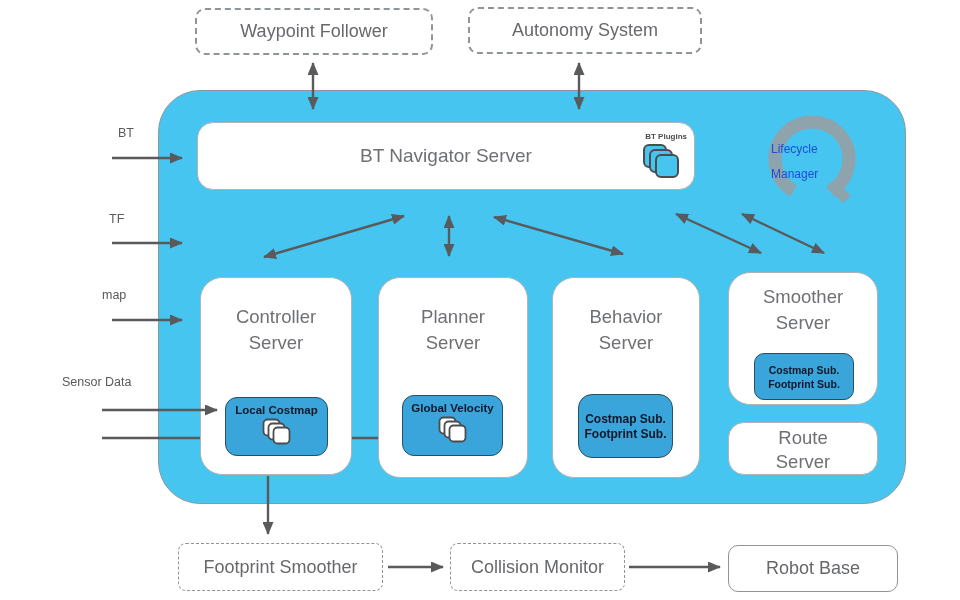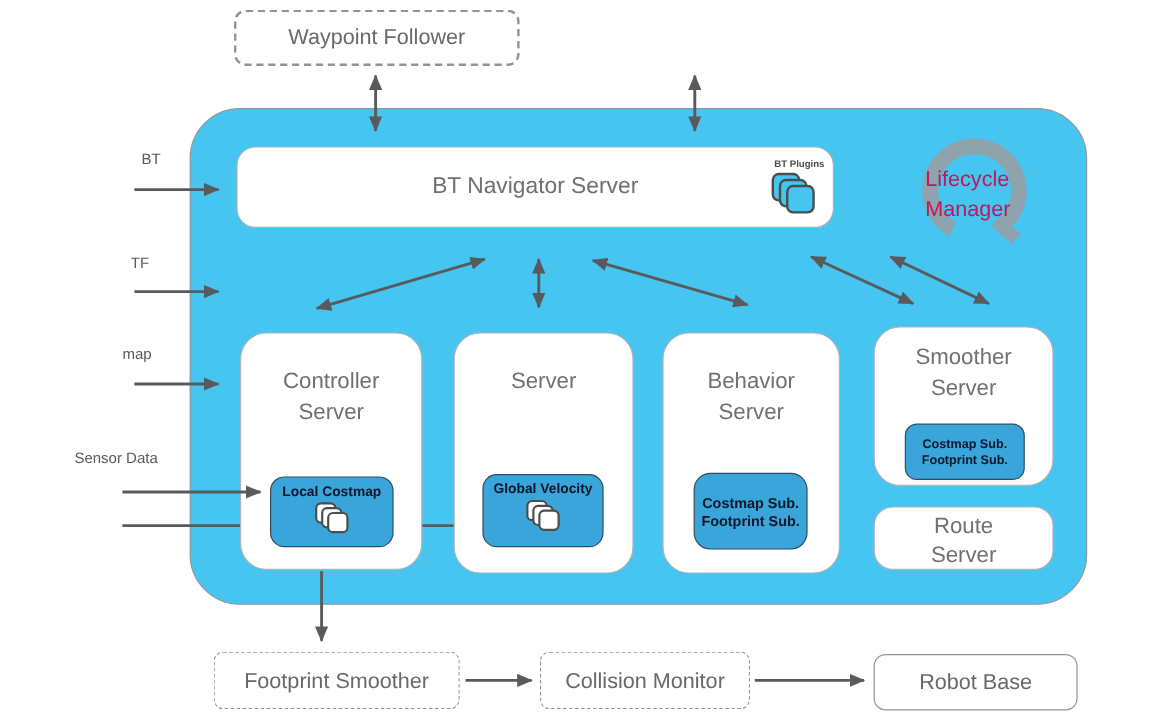--- a/index.html
+++ b/index.html
@@ -41,22 +41,22 @@
     border-radius:12px;box-sizing:border-box;color:#0f172a;text-align:center;
   }
   .sub-blue .sub-label{font-weight:bold;font-size:11.5px;padding-top:6px;}
   .sub-blue .sub-line{font-weight:bold;font-size:12px;line-height:15px;}
   .sub-blue.small .sub-line{font-size:10.5px;line-height:14px;}
   
   .plugins{position:absolute;right:7px;top:9px;width:50px;text-align:right;}
   .plugins-label{font-size:8px;font-weight:bold;color:#4a4c4e;margin-bottom:2px;}
   
   .lifecycle-text{
-    position:absolute;left:771px;top:137px;font-size:18px;line-height:25px;
-    color:#be185d;z-index:3;
+    position:absolute;left:771px;top:137px;font-size:12px;line-height:25px;
+    color:#1d4ed8;z-index:3;
   }
   
   .input-label{position:absolute;font-size:12.5px;color:#58595c;z-index:4;}
   
   .svg-low{position:absolute;left:0;top:0;z-index:2;pointer-events:none;}
   .svg-high{position:absolute;left:0;top:0;z-index:5;pointer-events:none;}
   .route-title{text-align:center;padding-top:3px;font-size:18.5px;line-height:24px;color:#6e7073;}
 </style>
 </head>
 <body>
@@ -75,20 +75,23 @@
     <line x1="102" y1="438" x2="390" y2="438" stroke="#595a5c" stroke-width="2.4" marker-end="url(#ahL)"></line>
 
     <g opacity="0.92">
       <path d="M 793.5 191 A 37 37 0 1 1 830.5 191" fill="none" stroke="#95a1a7" stroke-width="13"></path>
       <line x1="830" y1="184" x2="847" y2="199" stroke="#95a1a7" stroke-width="11"></line>
     </g>
   </svg>
 
   <div class="ext-box" style="left:195px;top:8px;width:238px;height:47px;">
     <span>Waypoint Follower</span>
+  </div>
+  <div class="ext-box" style="left:468px;top:7px;width:234px;height:47px;">
+    <span>Autonomy System</span>
   </div>
 
   <div class="white-box bt-nav">
     <span class="bt-nav-title">BT Navigator Server</span>
     <div class="plugins">
       <div class="plugins-label">BT Plugins</div>
       <svg width="40" height="38" viewBox="0 0 40 38" style="margin:0 auto;">
         <rect x="2" y="2" width="22" height="22" rx="5" fill="#45c5f0" stroke="#4a4c4e" stroke-width="2"></rect>
         <rect x="8" y="7" width="22" height="22" rx="5" fill="#45c5f0" stroke="#4a4c4e" stroke-width="2"></rect>
         <rect x="14" y="12" width="22" height="22" rx="5" fill="#45c5f0" stroke="#4a4c4e" stroke-width="2"></rect>
@@ -111,20 +114,21 @@
       <svg width="30" height="28" viewBox="0 0 30 28" style="margin:2px auto 0;">
         <rect x="1.5" y="1.5" width="16" height="16" rx="4" fill="#ffffff" stroke="#4a4c4e" stroke-width="1.8"></rect>
         <rect x="6.5" y="5.5" width="16" height="16" rx="4" fill="#ffffff" stroke="#4a4c4e" stroke-width="1.8"></rect>
         <rect x="11.5" y="9.5" width="16" height="16" rx="4" fill="#ffffff" stroke="#4a4c4e" stroke-width="1.8"></rect>
       </svg>
     </div>
   </div>
 
   <div class="white-box server" style="left:378px;top:277px;width:150px;height:201px;">
     <div class="server-title">
+      <div>Planner</div>
       <div>Server</div>
     </div>
     <div class="sub-blue" style="left:23px;top:117px;width:101px;height:61px;">
       <div class="sub-label">Global Velocity</div>
       <svg width="30" height="28" viewBox="0 0 30 28" style="margin:2px auto 0;">
         <rect x="1.5" y="1.5" width="16" height="16" rx="4" fill="#ffffff" stroke="#4a4c4e" stroke-width="1.8"></rect>
         <rect x="6.5" y="5.5" width="16" height="16" rx="4" fill="#ffffff" stroke="#4a4c4e" stroke-width="1.8"></rect>
         <rect x="11.5" y="9.5" width="16" height="16" rx="4" fill="#ffffff" stroke="#4a4c4e" stroke-width="1.8"></rect>
       </svg>
     </div>

